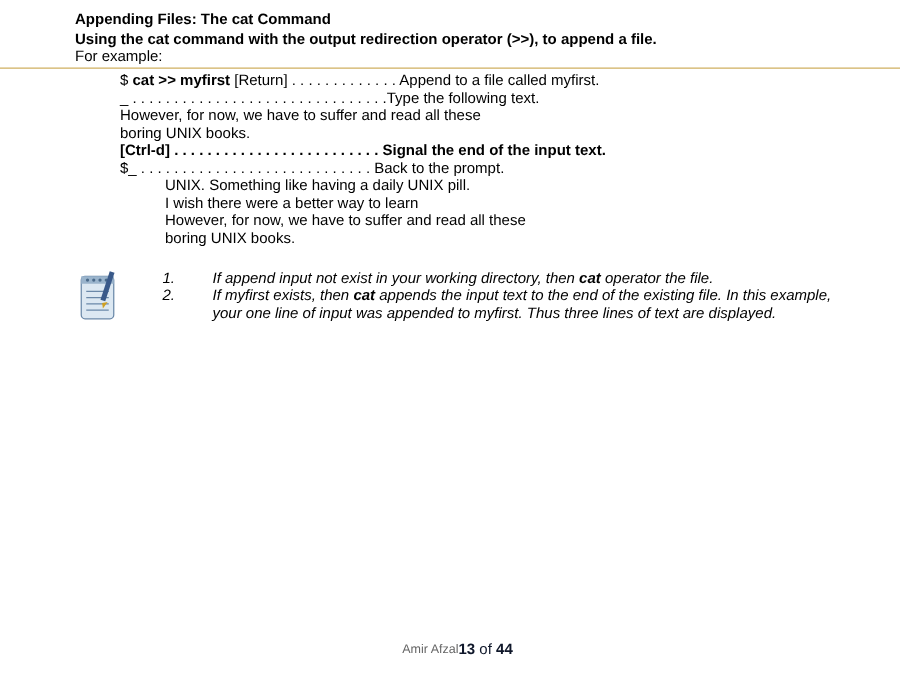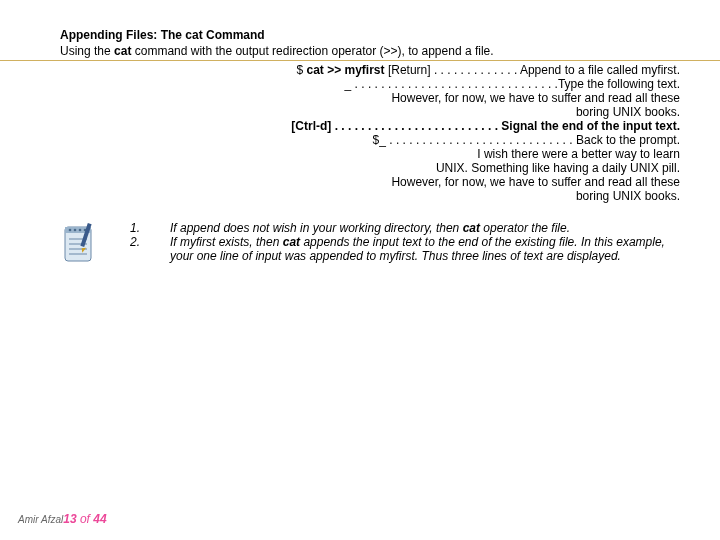--- a/index.html
+++ b/index.html
@@ -8,37 +8,37 @@
     width: 720px;
     height: 540px;
     font-family: Arial, sans-serif;
     font-size: 12px;
     color: #000;
     background: #fff;
     position: relative;
     overflow: hidden;
   }
   .content {
-    padding: 28px 40px 0 60px;
+    padding: 8px 40px 0 60px;
   }
   .title {
     font-weight: bold;
   }
   .intro {
     margin-top: 2px;
+    font-weight: bold;
   }
   .divider {
     border: none;
     border-top: 1px solid #d0b060;
     margin: 2px 0 2px -60px;
     width: 780px;
   }
   .example {
     padding-left: 36px;
-    text-align: right;
   }
   .line {
     white-space: nowrap;
   }
   .output {
     padding-left: 36px;
   }
   .notes-row {
     display: flex;
     align-items: flex-start;
@@ -60,66 +60,66 @@
     font-style: italic;
     padding-left: 20px;
   }
   .notes-text {
     font-style: italic;
     width: 520px;
   }
   .footer {
     position: absolute;
     bottom: 14px;
-    left: 18px;
+    left: 34px;
     right: 22px;
     display: flex;
-    justify-content: flex-start;
+    justify-content: center;
     align-items: flex-end;
     font-size: 10px;
     color: #666;
-    font-style: italic;
   }
   .footer-left {
     line-height: 1.3;
   }
   .footer-center {
     color: #7a6a3a;
     font-size: 11px;
   }
   .footer-right {
-    color: #ec4899;
+    color: #0f172a;
     font-size: 12px;
     font-weight: bold;
   }
   .footer-right .of {
     font-weight: normal;
   }
 </style>
 </head>
 <body>
 
 <div class="content">
   <div class="title">Appending Files: The cat Command</div>
   <div class="intro">
     <span>Using the </span><b>cat</b><span> command with the output redirection operator (&gt;&gt;), to append a file.</span>
   </div>
+  <div>For example:</div>
   <hr class="divider">
   <div class="example">
     <div class="line">
       <span>$ </span><b>cat &gt;&gt; myfirst</b><span> [Return] . . . . . . . . . . . . . Append to a file called myfirst.</span>
     </div>
     <div class="line">_ . . . . . . . . . . . . . . . . . . . . . . . . . . . . . . .Type the following text.</div>
     <div class="line">However, for now, we have to suffer and read all these</div>
     <div class="line">boring UNIX books.</div>
     <div class="line"><b style="font-weight:bold">[Ctrl-d] . . . . . . . . . . . . . . . . . . . . . . . . .  Signal the end of the input text.</b></div>
     <div class="line">$_ . . . . . . . . . . . . . . . . . . . . . . . . . . . . Back to the prompt.</div>
     <div class="output">
+      <div>UNIX. Something like having a daily UNIX pill.</div>
       <div>I wish there were a better way to learn</div>
-      <div>UNIX. Something like having a daily UNIX pill.</div>
       <div>However, for now, we have to suffer and read all these</div>
       <div>boring UNIX books.</div>
     </div>
   </div>
 
   <div class="notes-row">
     <div class="icon-col">
       <svg class="notepad" viewBox="0 0 38 44">
         <rect x="5" y="6" width="26" height="34" rx="3" fill="#dce8f2" stroke="#6a88a8" stroke-width="1"></rect>
         <rect x="5" y="6" width="26" height="6" fill="#9ab4cc"></rect>
@@ -135,21 +135,21 @@
         <polygon points="26,28 30,26 28,32" fill="#d0a020" transform="rotate(18 26 14)"></polygon>
       </svg>
     </div>
     <div class="notes-list">
       <div class="num-col">
         <div>1.</div>
         <div>2.</div>
       </div>
       <div class="notes-text">
         <div>
-          <span>If append </span><span>does not wish</span><span> in your working directory, then </span><b>cat</b><span> operator the file.</span>
+          <span>If append </span><span>input not exist</span><span> in your working directory, then </span><b>cat</b><span> operator the file.</span>
         </div>
         <div>
           <span>If myfirst exists, then </span><b>cat</b><span> appends the input text to the end of the existing file. In this example, your one line of input was appended to myfirst. Thus three lines of text are displayed.</span>
         </div>
       </div>
     </div>
   </div>
 </div>
 
 <div class="footer">

